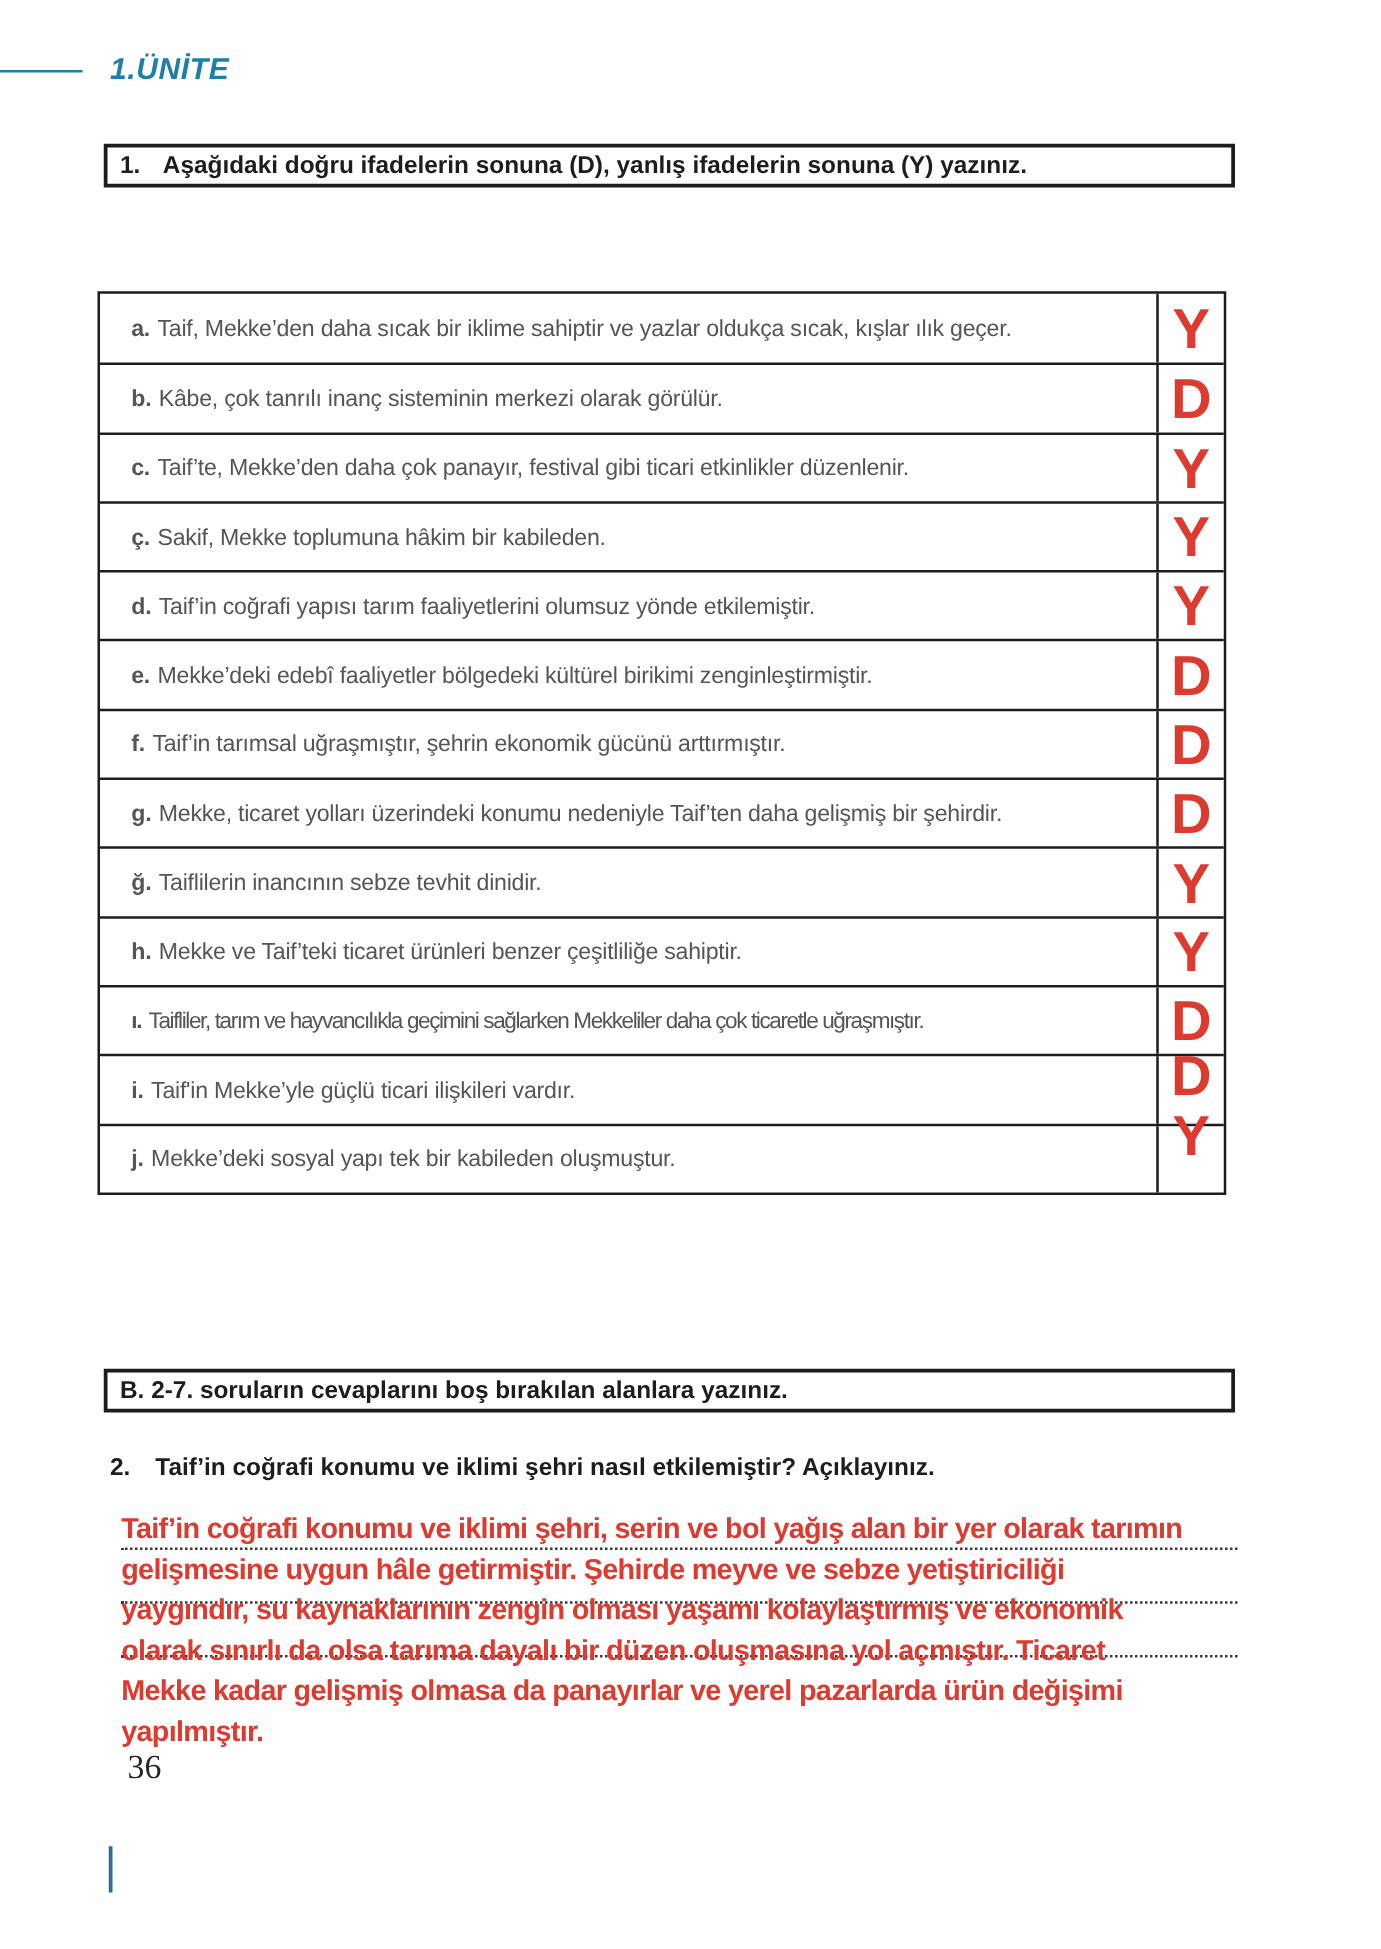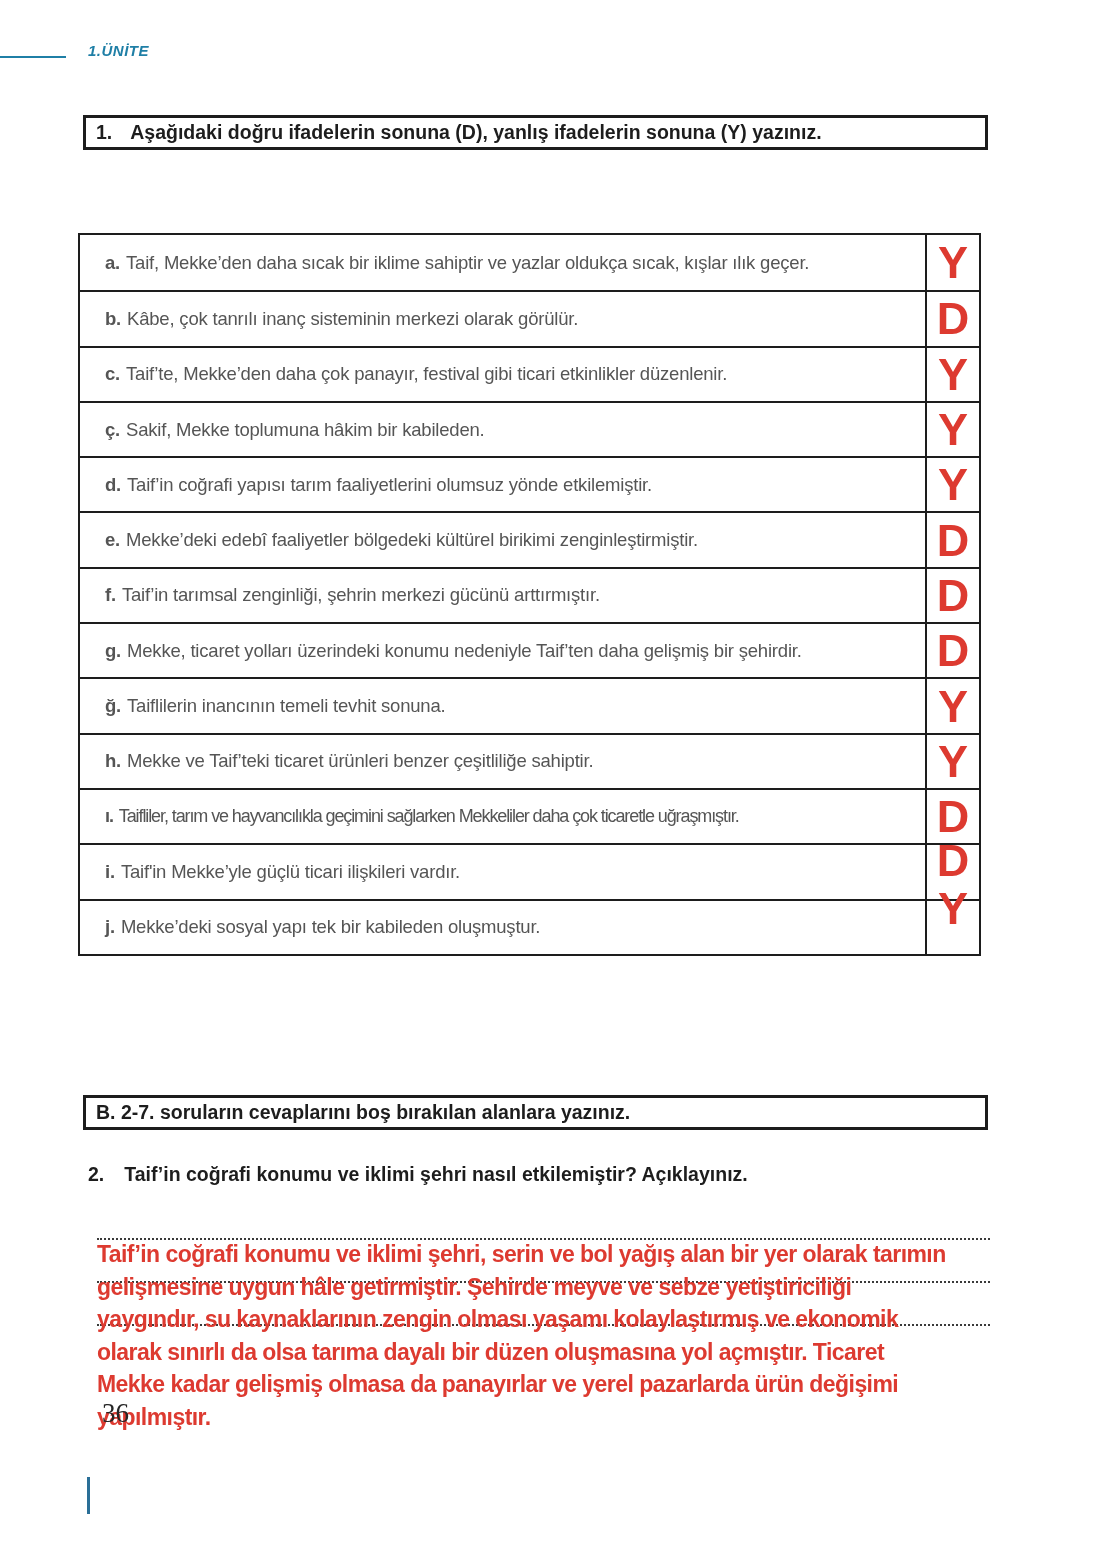--- a/index.html
+++ b/index.html
@@ -18,21 +18,21 @@
     --statement-gray:#555555;
     --handwriting-red:#dd3a30;
   }
   
   .unit-rule {
     position:absolute; left:0; top:56px; width:66px; height:2px;
     background:var(--accent-blue);
   }
   .unit-title {
     position:absolute; left:88px; top:42px;
-    font-style:italic; font-weight:bold; font-size:15px;
+    font-style:italic; font-weight:bold; font-size:24px;
     letter-spacing:0.5px; color:var(--accent-blue);
   }
   
   .instr-box {
     position:absolute; left:83px; width:905px; height:35px;
     border:3px solid var(--ink);
     display:flex; align-items:center;
     padding-left:10px;
     font-weight:bold; font-size:19.5px; color:var(--ink);
     background:#fff;
@@ -75,21 +75,20 @@
     font-weight:bold; font-size:19.5px; color:var(--ink);
   }
   .q-num { margin-right:20px; }
   
   .answer-block {
     position:absolute; left:97px; top:1206px; width:970px;
     font-weight:bold; font-size:23px; line-height:32.5px;
     letter-spacing:-0.55px;
     color:var(--handwriting-red);
     white-space:nowrap;
-    margin-top:32px;
   }
   .dotted-line {
     position:absolute; left:97px; width:893px; height:0;
     border-bottom:2px dotted #3a3a3a;
   }
   .dl-1 { top:1238px; }
   .dl-2 { top:1281px; }
   .dl-3 { top:1324px; }
   
   .footer-rule {
@@ -172,41 +171,41 @@
         <span class="tf-text">Mekke’deki edebî faaliyetler bölgedeki kültürel birikimi zenginleştirmiştir.</span>
       </div>
       <div class="tf-answer">
         <span class="tf-mark">D</span>
       </div>
     </div>
 
     <div class="tf-row">
       <div class="tf-statement">
         <span class="tf-letter">f.</span>
-        <span class="tf-text">Taif’in tarımsal zenginliği, şehrin merkezi gücünü arttırmıştır.</span>
+        <span class="tf-text">Taif’in tarımsal uğraşmıştır, şehrin ekonomik gücünü arttırmıştır.</span>
       </div>
       <div class="tf-answer">
         <span class="tf-mark">D</span>
       </div>
     </div>
 
     <div class="tf-row">
       <div class="tf-statement">
         <span class="tf-letter">g.</span>
         <span class="tf-text">Mekke, ticaret yolları üzerindeki konumu nedeniyle Taif’ten daha gelişmiş bir şehirdir.</span>
       </div>
       <div class="tf-answer">
         <span class="tf-mark">D</span>
       </div>
     </div>
 
     <div class="tf-row">
       <div class="tf-statement">
         <span class="tf-letter">ğ.</span>
-        <span class="tf-text">Taiflilerin inancının temeli tevhit sonuna.</span>
+        <span class="tf-text">Taiflilerin inancının sebze tevhit dinidir.</span>
       </div>
       <div class="tf-answer">
         <span class="tf-mark">Y</span>
       </div>
     </div>
 
     <div class="tf-row">
       <div class="tf-statement">
         <span class="tf-letter">h.</span>
         <span class="tf-text">Mekke ve Taif’teki ticaret ürünleri benzer çeşitliliğe sahiptir.</span>

